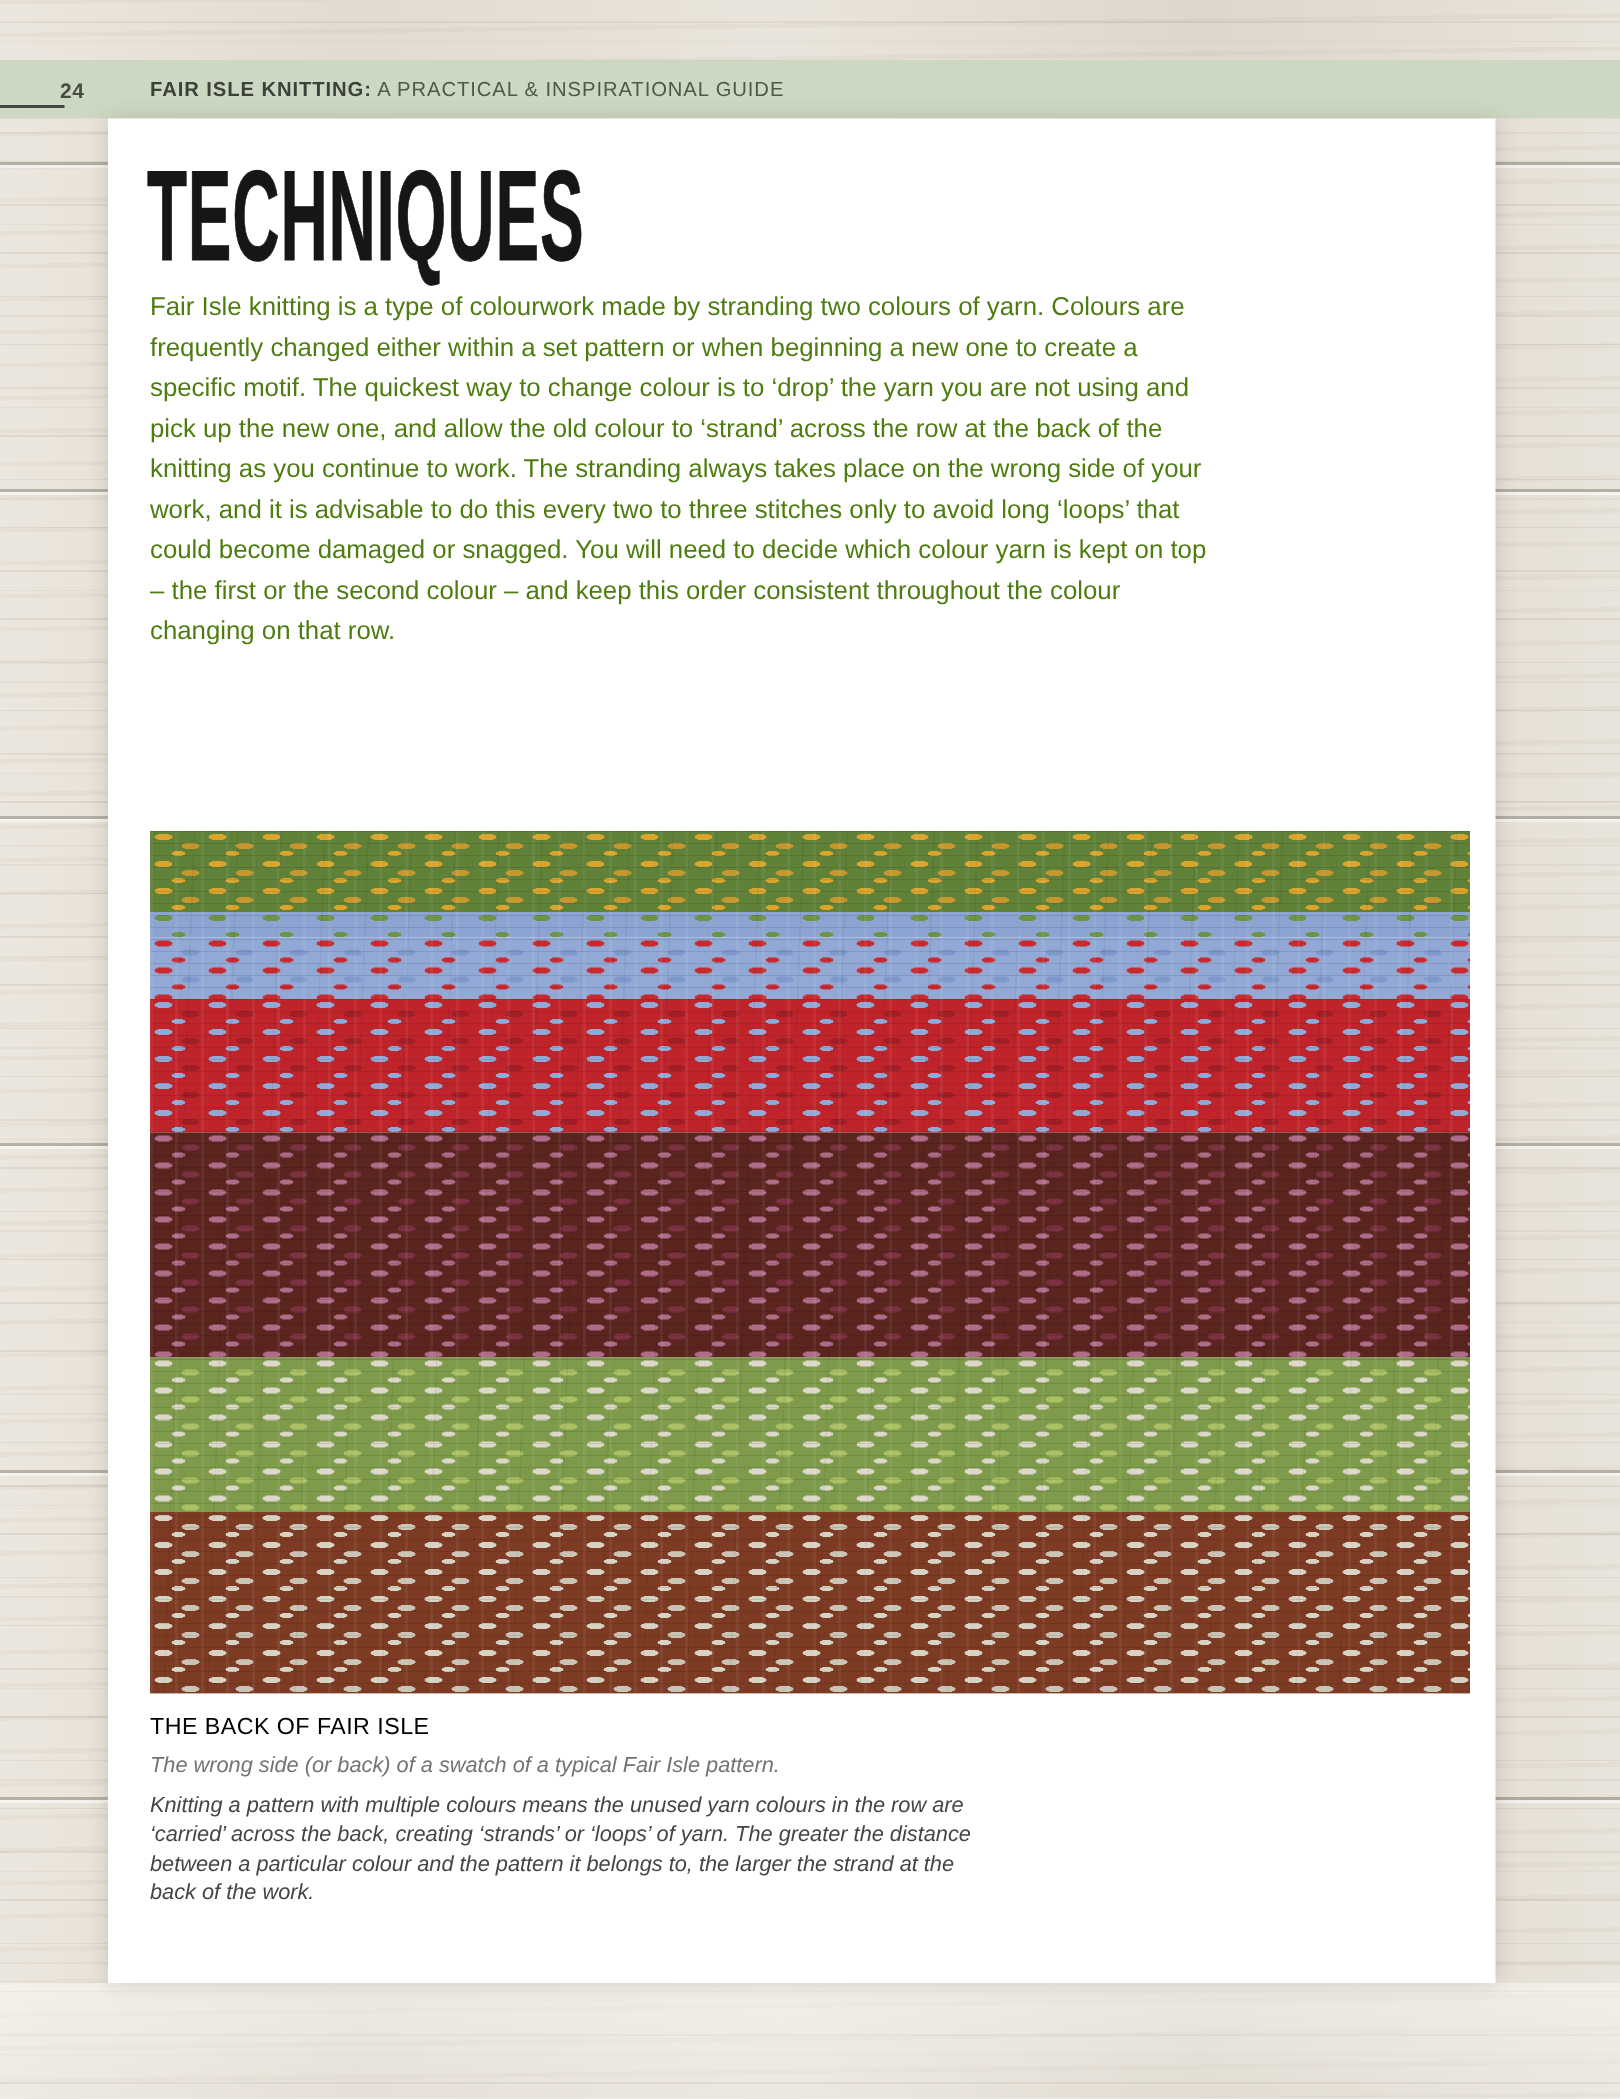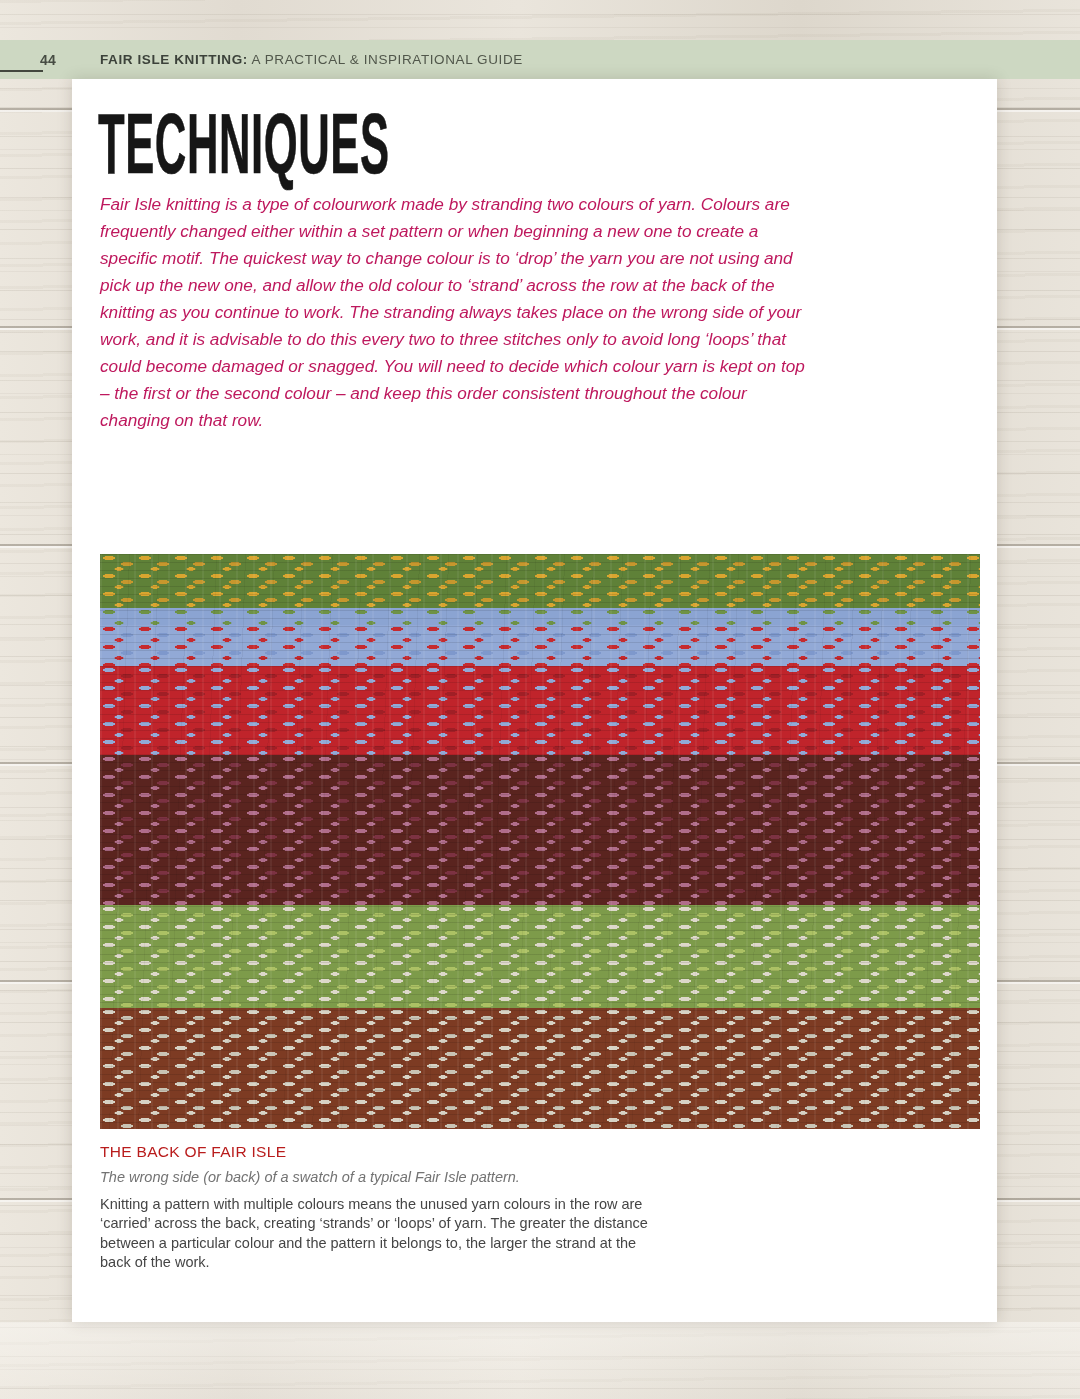--- a/index.html
+++ b/index.html
@@ -54,21 +54,21 @@
     background:#ffffff; box-shadow:0 0 14px rgba(60,50,40,0.18);
   }
   .page-title{
     position:absolute; left:26px; top:22px;
     font-size:84px; line-height:1; font-weight:700; color:#161616;
     letter-spacing:1px; -webkit-text-stroke:0.6px #161616;
     transform:scale(0.52,1.02); transform-origin:left top; white-space:nowrap;
   }
   .body-copy{
     position:absolute; left:28px; top:112px; width:714px;
-    font-size:17.2px; line-height:27px; color:#be185d;font-style:italic;
+    font-size:17.2px; line-height:27px; color:#4d7c0f;
   }
   .body-copy p{ margin:0; }
   .body-copy p + p{ margin-top:9px; text-indent:18px; }
   
   .photo{
     position:absolute; left:28px; top:475px; width:880px; height:575px;
     display:flex; flex-direction:column; overflow:hidden;
     box-shadow:inset 0 0 40px rgba(40,20,10,0.25);
   }
   .band{
@@ -83,40 +83,40 @@
   .photo-texture{
     position:absolute; inset:0; pointer-events:none;
     background:
       repeating-linear-gradient(180deg, rgba(0,0,0,0.10) 0 1px, rgba(0,0,0,0) 1px 8px),
       repeating-linear-gradient(90deg, rgba(255,255,255,0.06) 0 2px, rgba(0,0,0,0) 2px 17px),
       repeating-linear-gradient(92deg, rgba(0,0,0,0.05) 0 1px, rgba(0,0,0,0) 1px 29px);
   }
   
   .caption{ position:absolute; left:28px; top:1064px; width:580px; }
   .caption-title{
-    font-size:15.5px; color:#b91c1c; letter-spacing:0.3px; margin:0;
+    font-size:15.5px; color:#000000; letter-spacing:0.3px; margin:0;
   }
   .caption-lead{
     margin:7px 0 0 0; font-style:italic; font-size:14.5px; line-height:19.5px; color:#737373;
   }
   .caption-body{
-    margin:7px 0 0 0; font-size:14.5px; line-height:19.5px; color:#454545;
+    margin:7px 0 0 0; font-style:italic; font-size:14.5px; line-height:19.5px; color:#454545;
     width:562px;
   }
 </style>
 </head>
 <body>
 
 <div class="stage">
 
   <div class="wood"></div>
   <div class="wood-bottom-highlight"></div>
 
   <div class="header-bar">
-    <div class="page-number">44</div>
+    <div class="page-number">24</div>
     <div class="page-number-underline"></div>
     <div class="header-title"><span class="bold-part">FAIR ISLE KNITTING:</span><span> A PRACTICAL &amp; INSPIRATIONAL GUIDE</span></div>
   </div>
 
   <div class="page">
 
     <div class="page-title">TECHNIQUES</div>
 
     <div class="body-copy">
       <p>Fair Isle knitting is a type of colourwork made by stranding two colours of yarn. Colours are frequently changed either within a set pattern or when beginning a new one to create a specific motif. The quickest way to change colour is to ‘drop’ the yarn you are not using and pick up the new one, and allow the old colour to ‘strand’ across the row at the back of the knitting as you continue to work. The stranding always takes place on the wrong side of your work, and it is advisable to do this every two to three stitches only to avoid long ‘loops’ that could become damaged or snagged. You will need to decide which colour yarn is kept on top – the first or the second colour – and keep this order consistent throughout the colour changing on that row.</p>

